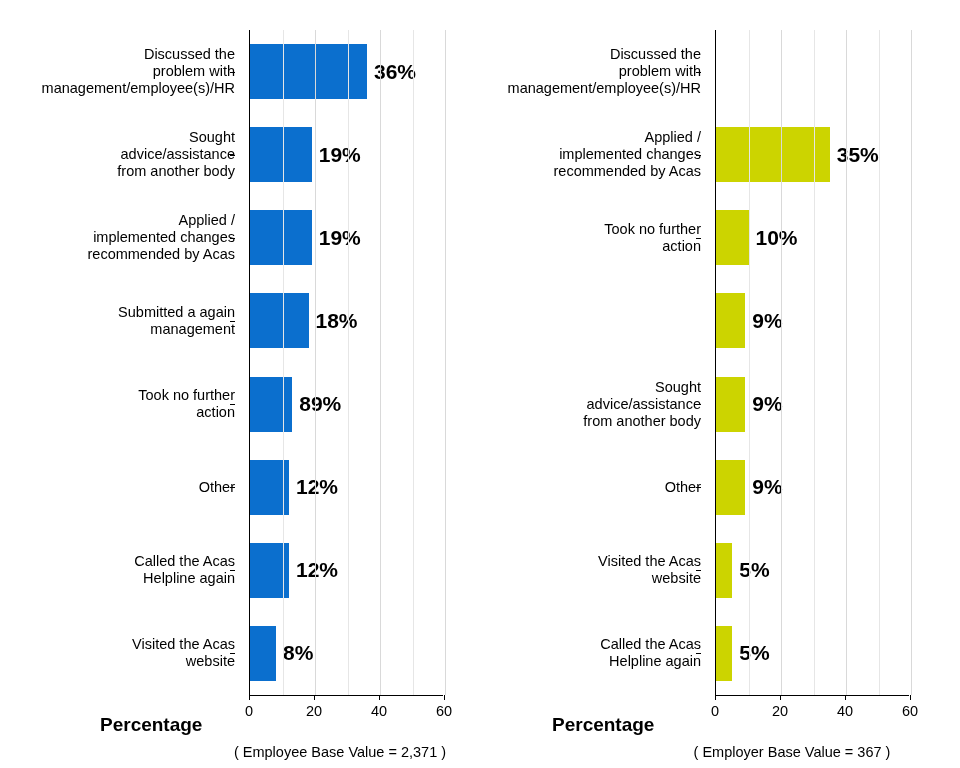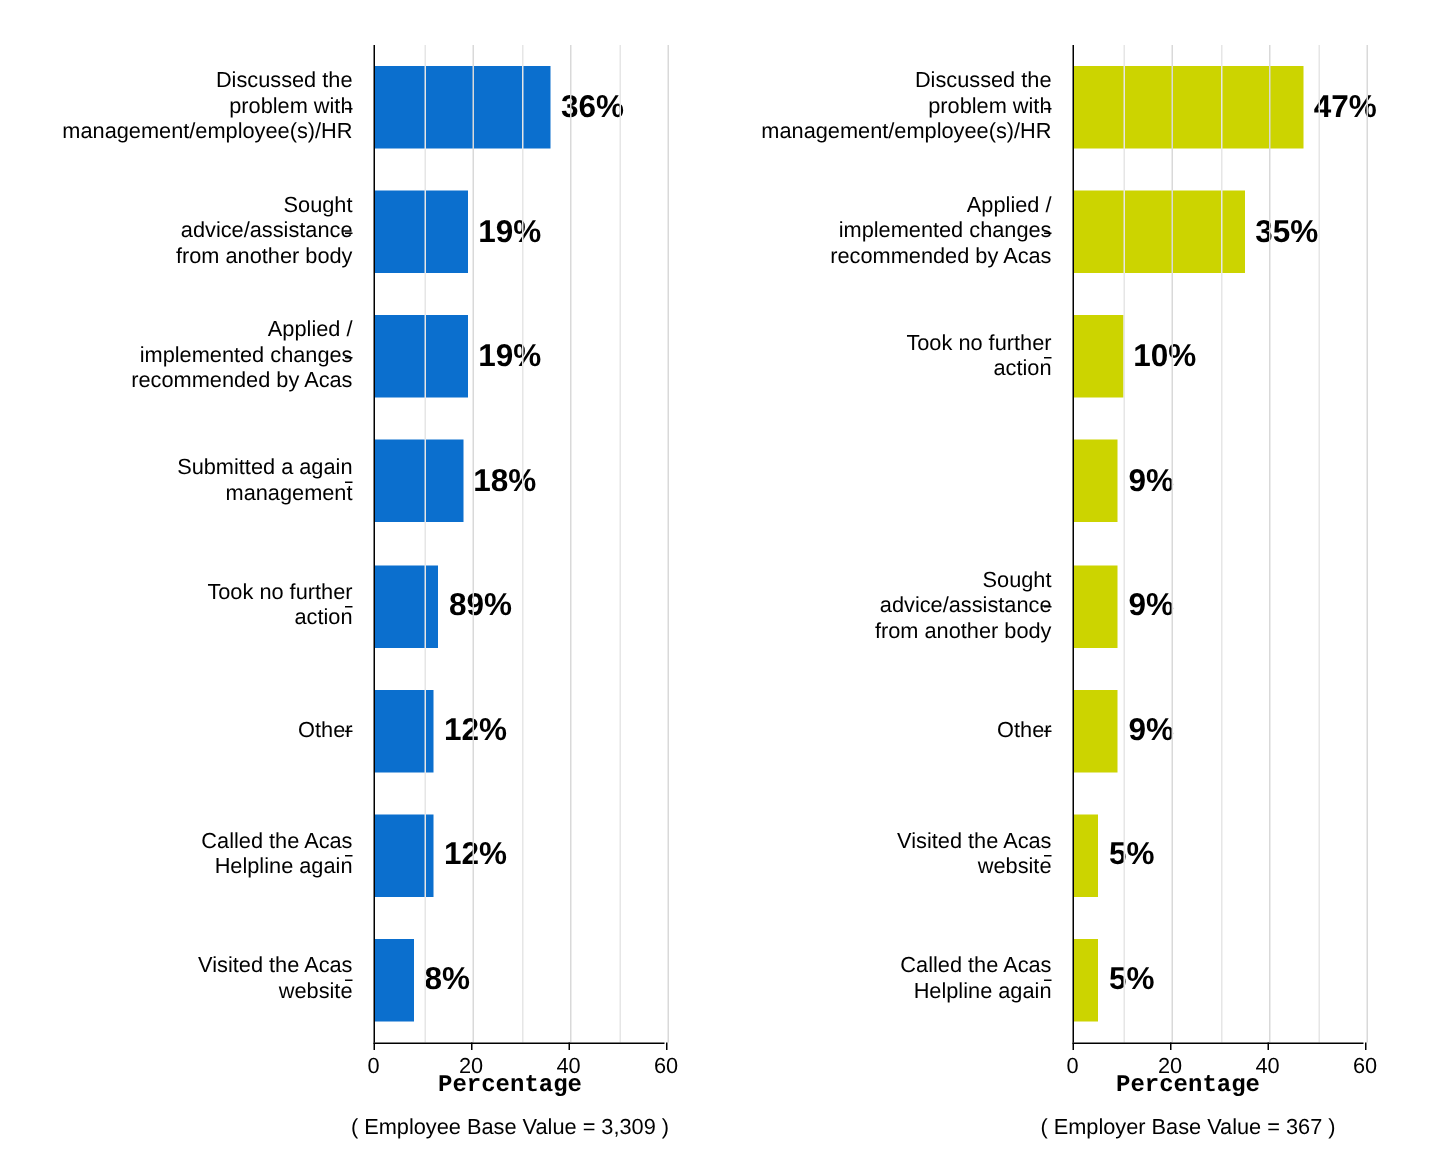--- a/index.html
+++ b/index.html
@@ -130,25 +130,23 @@
     top: 8px;
     font-size: 14.5px;
     transform: translateX(-50%);
     color: #000;
   }
   .x-title {
     position: absolute;
     top: 714px;
     left: 0;
     width: 100%;
-    text-align: center;
-    font-size: 16px;
+    font-size: 19px;
     font-weight: bold;
     color: #000;
-    font-family: Liberation Mono, monospace;
   }
   .panel-left .x-title  { padding-left: 100px; }
   .panel-right .x-title { padding-left: 72px; }
   .caption {
     position: absolute;
     top: 744px;
     left: 0;
     width: 100%;
     text-align: center;
     font-size: 14.5px;
@@ -269,21 +267,21 @@
         <div class="x-tick" style="left: 0px;"></div>
         <div class="x-tick-label" style="left: 0px;">0</div>
         <div class="x-tick" style="left: 65px;"></div>
         <div class="x-tick-label" style="left: 65px;">20</div>
         <div class="x-tick" style="left: 130px;"></div>
         <div class="x-tick-label" style="left: 130px;">40</div>
         <div class="x-tick" style="left: 195px;"></div>
         <div class="x-tick-label" style="left: 195px;">60</div>
       </div>
     <div class="x-title">Percentage</div>
-    <div class="caption">( Employee Base Value =  3,309 )</div>
+    <div class="caption">( Employee Base Value =  2,371 )</div>
   </div>
 
   <div class="panel panel-right">
     <div class="cat-labels">
         <div class="cat-label" style="top: 0px; height: 83.125px;">
           <div>
             <div>Discussed the</div>
             <div>problem with</div>
             <div>management/employee(s)/HR</div>
           </div>
@@ -328,24 +326,20 @@
         <div class="cat-label" style="top: 581.875px; height: 83.125px;">
           <div>
             <div>Called the Acas</div>
             <div>Helpline again</div>
           </div>
           <span class="tick-mark"></span>
         </div>
       </div>
     <div class="plot-area">
       <div class="bars">
-          <div class="bar-row" style="top: 0px; height: 83.125px;">
-            <div class="bar" style="width: 152.75px; background: rgb(204, 212, 0);"></div>
-            <div class="bar-value" style="left: 152.75px;">47%</div>
-          </div>
           <div class="bar-row" style="top: 83.125px; height: 83.125px;">
             <div class="bar" style="width: 113.75px; background: rgb(204, 212, 0);"></div>
             <div class="bar-value" style="left: 113.75px;">35%</div>
           </div>
           <div class="bar-row" style="top: 166.25px; height: 83.125px;">
             <div class="bar" style="width: 32.5px; background: rgb(204, 212, 0);"></div>
             <div class="bar-value" style="left: 32.5px;">10%</div>
           </div>
           <div class="bar-row" style="top: 249.375px; height: 83.125px;">
             <div class="bar" style="width: 29.25px; background: rgb(204, 212, 0);"></div>

